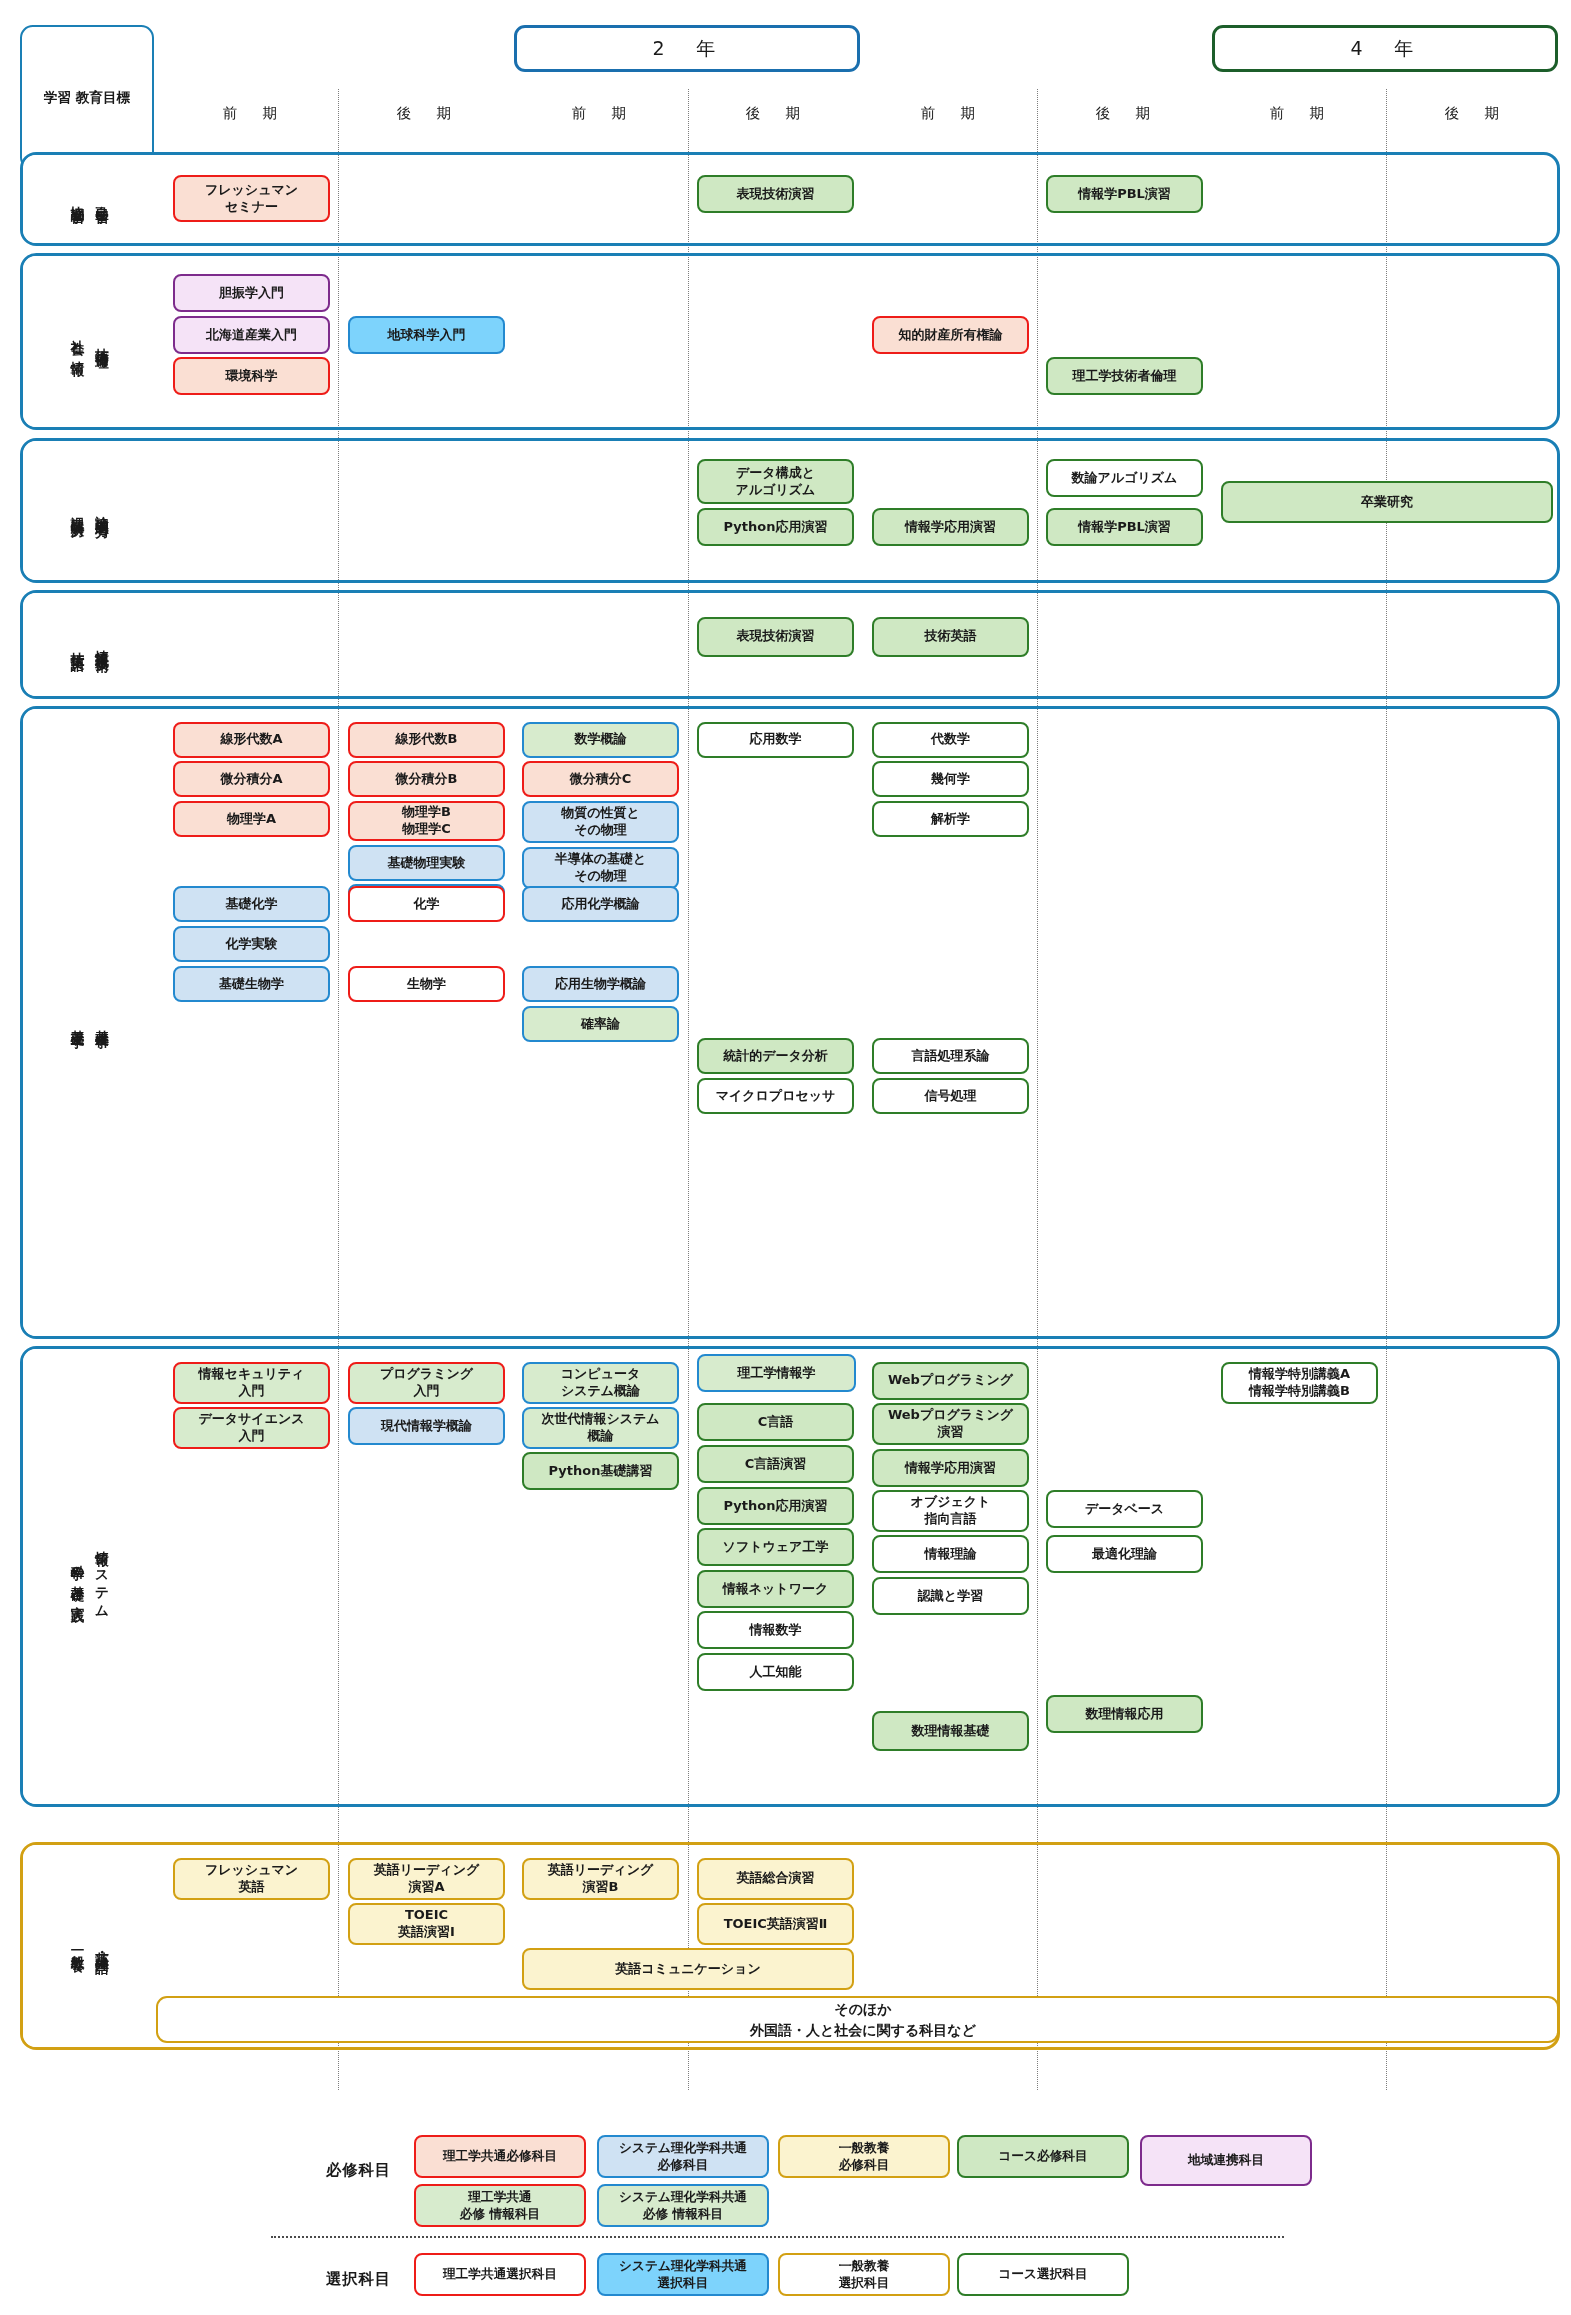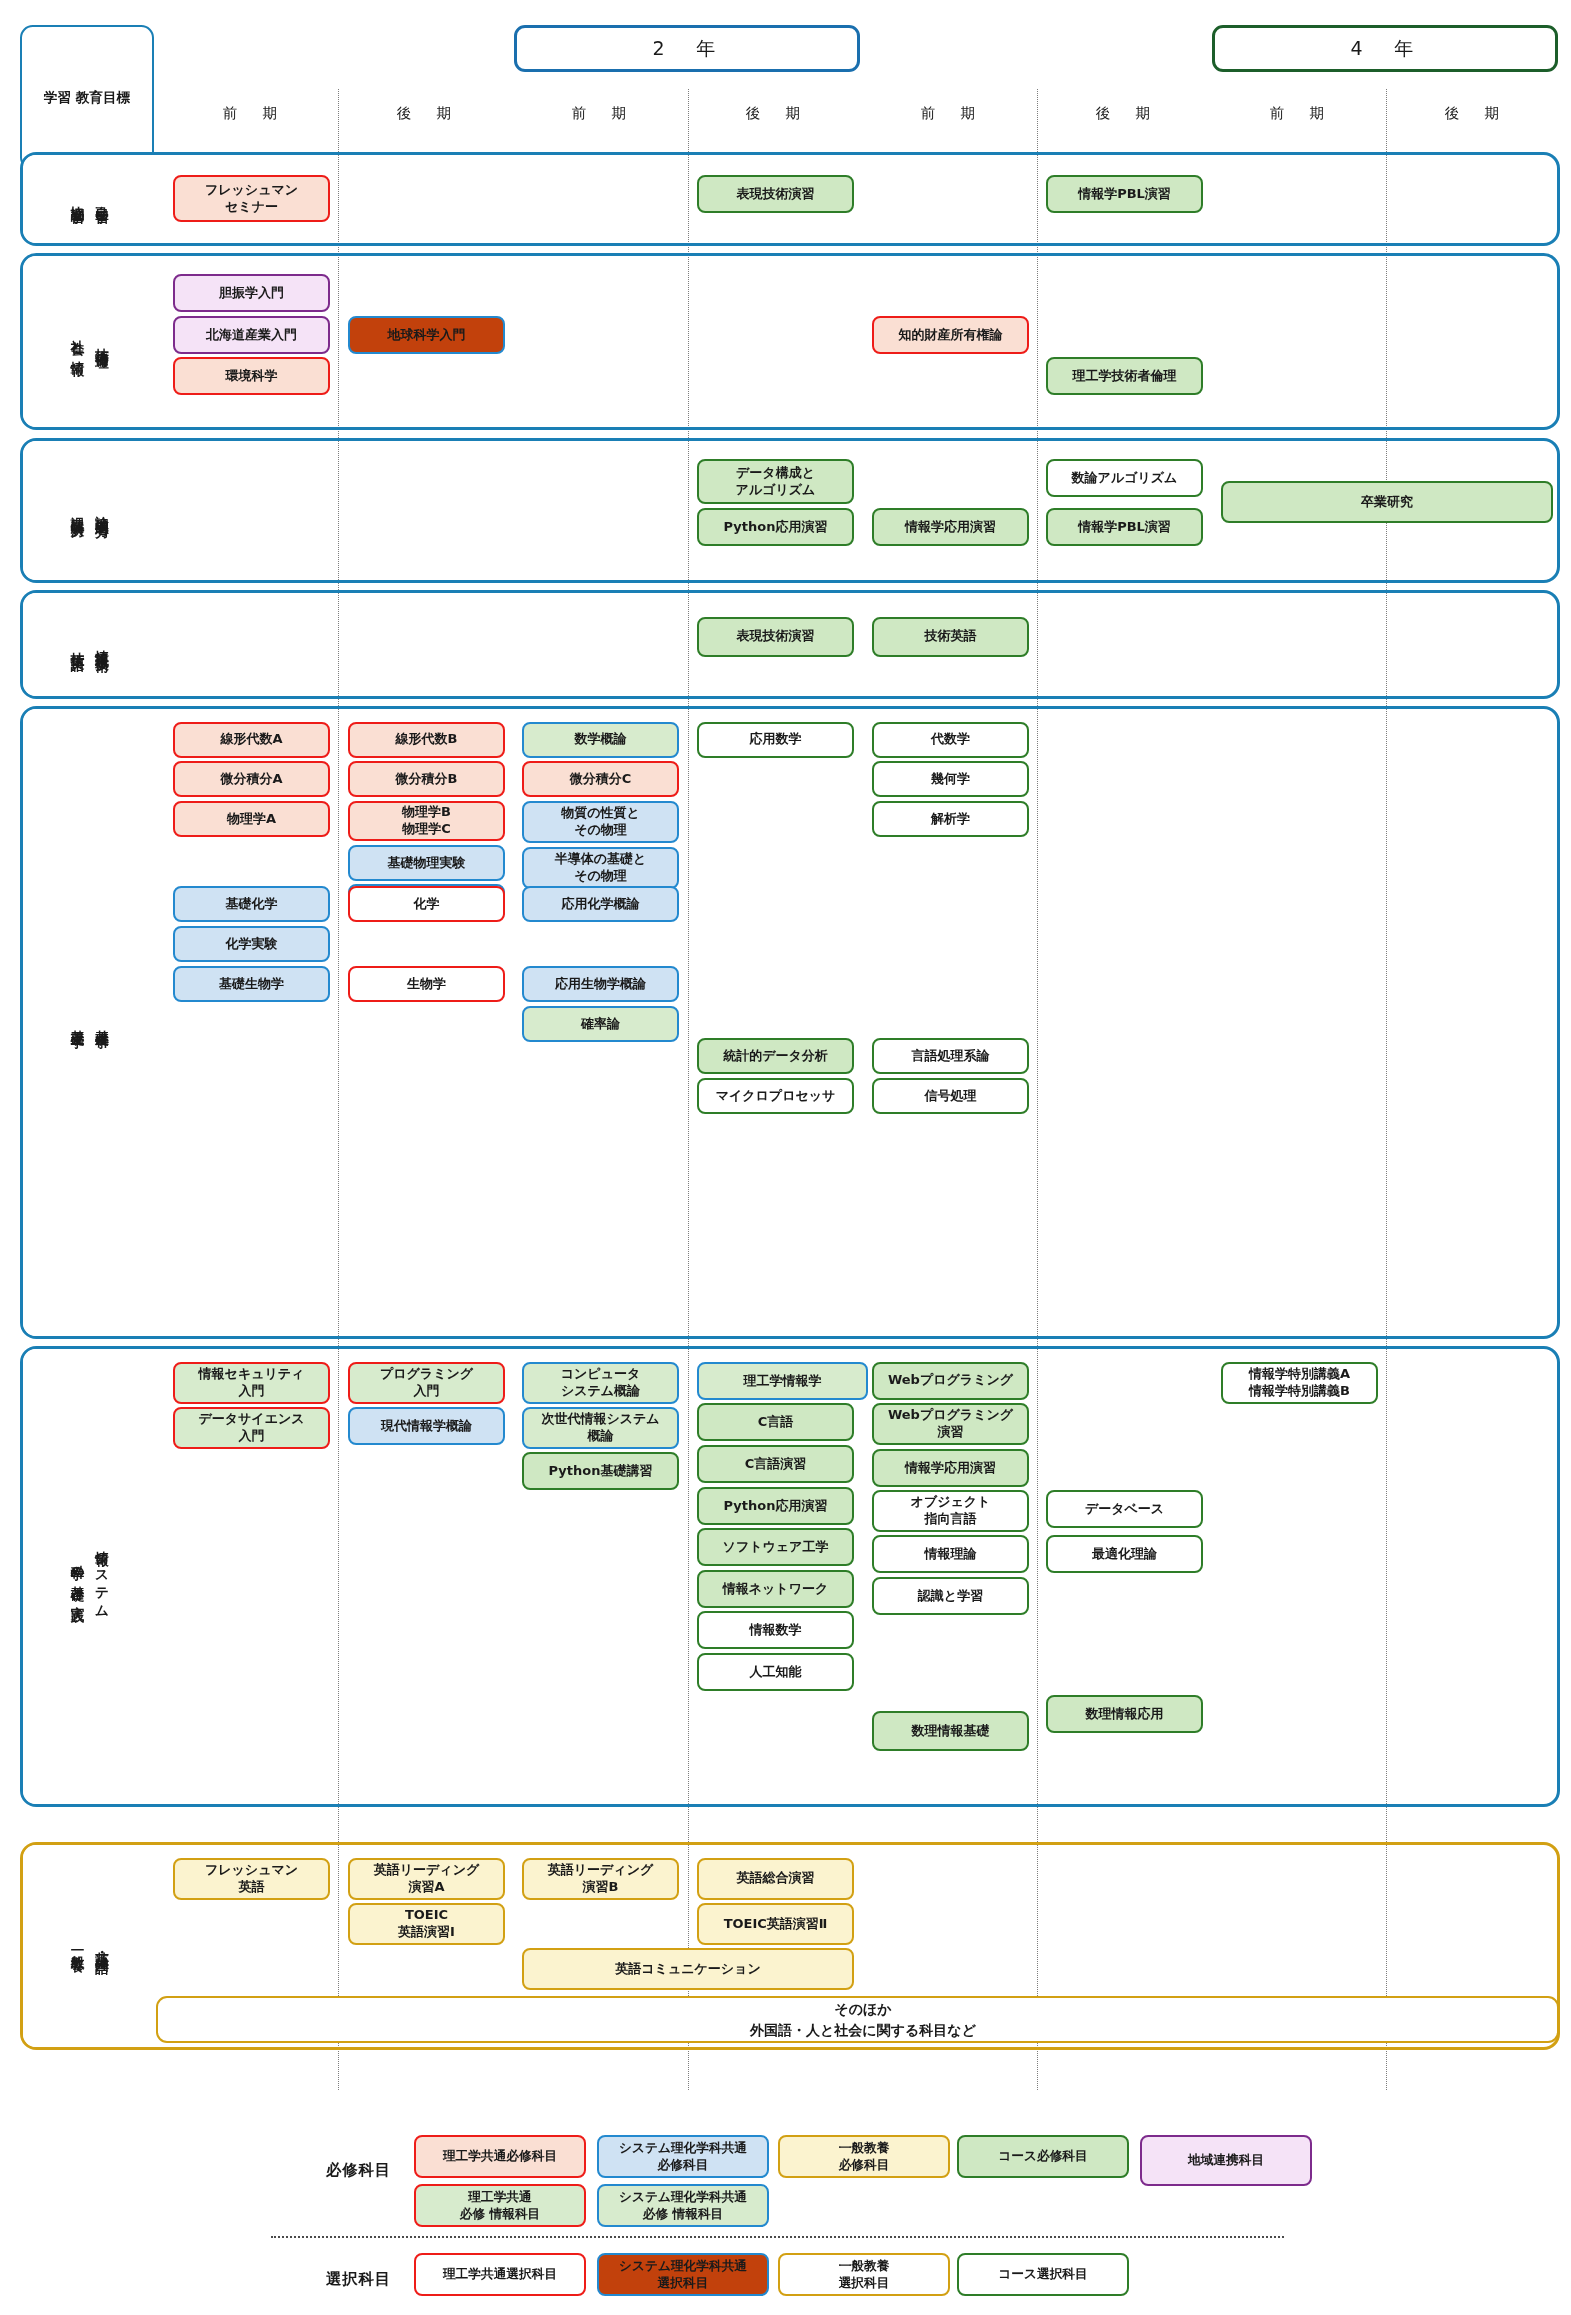--- a/index.html
+++ b/index.html
@@ -78,21 +78,21 @@
   }
   
   .c-req-eng   { border:2.3px solid #ee1c18; background:#fadfd3; }   
   .c-req-eng-i { border:2.3px solid #ee1c18; background:#d7ebcd; }   
   .c-req-sys   { border:2.3px solid #2389cf; background:#cfe2f3; }   
   .c-req-sys-i { border:2.3px solid #2389cf; background:#d7ebcd; }   
   .c-req-gen   { border:2.3px solid #d2a013; background:#fbf3cf; }   
   .c-req-crs   { border:2.3px solid #2e7d28; background:#cfe8c3; }   
   .c-region    { border:2.3px solid #7d2b8c; background:#f5e3f7; }   
   .c-sel-eng   { border:2.3px solid #ee1c18; background:#ffffff; }   
-  .c-sel-sys   { border:2.3px solid #2389cf; background:#c2410c; }   
+  .c-sel-sys   { border:2.3px solid #2389cf; background:#7dd3fc; }   
   .c-sel-gen   { border:2.3px solid #d2a013; background:#ffffff; }   
   .c-sel-crs   { border:2.3px solid #2e7d28; background:#ffffff; }   
 
   
   .legend { position:absolute; left:0; top:2108px; width:1571px; height:199px; }
   .legend-label {
     position:absolute; font-size:15.4px; font-weight:600; letter-spacing:0.9px;
   }
   .lg-chip {
     position:absolute; border-radius:8.1px;
@@ -238,21 +238,21 @@
         <div class="chip c-req-eng-i" style="left: 150px; top: 58px; width: 157px; height: 42px;">データサイエンス
 入門</div>
         <div class="chip c-req-eng-i" style="left: 325px; top: 12.7px; width: 157px; height: 42px;">プログラミング
 入門</div>
         <div class="chip c-req-sys" style="left: 325px; top: 58px; width: 157px; height: 38px;">現代情報学概論</div>
         <div class="chip c-req-sys-i" style="left: 499px; top: 12.7px; width: 157px; height: 42px;">コンピュータ
 システム概論</div>
         <div class="chip c-req-sys-i" style="left: 499px; top: 58px; width: 157px; height: 42px;">次世代情報システム
 概論</div>
         <div class="chip c-req-crs" style="left: 499px; top: 103px; width: 157px; height: 38px;">Python基礎講習</div>
-        <div class="chip c-req-sys-i" style="left: 674px; top: 13px; width: 171px; height: 38px;">理工学情報学</div>
+        <div class="chip c-req-sys-i" style="left: 674px; top: 5px; width: 159px; height: 38px;">理工学情報学</div>
         <div class="chip c-req-crs" style="left: 674px; top: 54px; width: 157px; height: 38px;">C言語</div>
         <div class="chip c-req-crs" style="left: 674px; top: 96px; width: 157px; height: 38px;">C言語演習</div>
         <div class="chip c-req-crs" style="left: 674px; top: 138px; width: 157px; height: 38px;">Python応用演習</div>
         <div class="chip c-req-crs" style="left: 674px; top: 179px; width: 157px; height: 38px;">ソフトウェア工学</div>
         <div class="chip c-req-crs" style="left: 674px; top: 221px; width: 157px; height: 38px;">情報ネットワーク</div>
         <div class="chip c-sel-crs" style="left: 674px; top: 262px; width: 157px; height: 38px;">情報数学</div>
         <div class="chip c-sel-crs" style="left: 674px; top: 304px; width: 157px; height: 38px;">人工知能</div>
         <div class="chip c-req-crs" style="left: 849px; top: 12.7px; width: 157px; height: 38px;">Webプログラミング</div>
         <div class="chip c-req-crs" style="left: 849px; top: 54px; width: 157px; height: 42px;">Webプログラミング
 演習</div>

